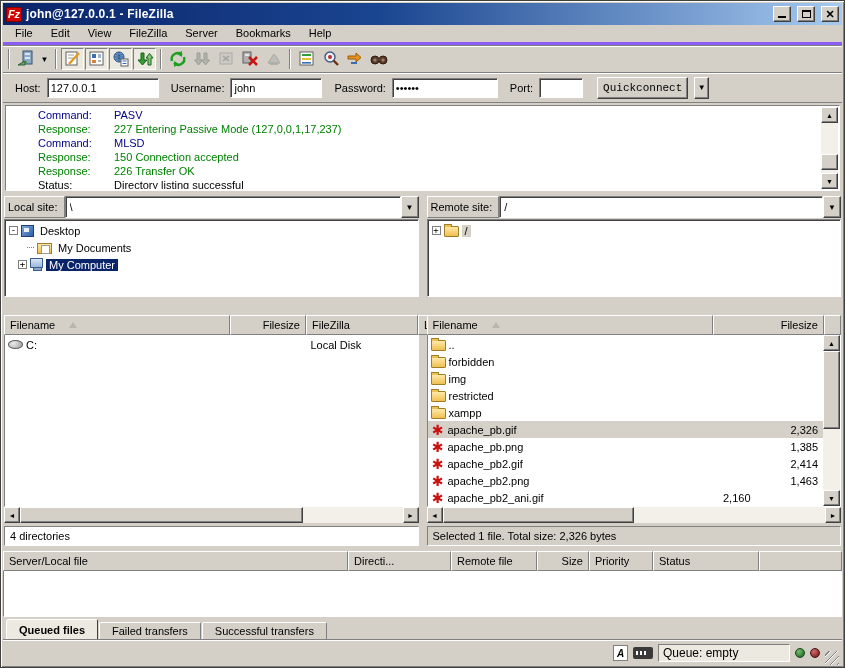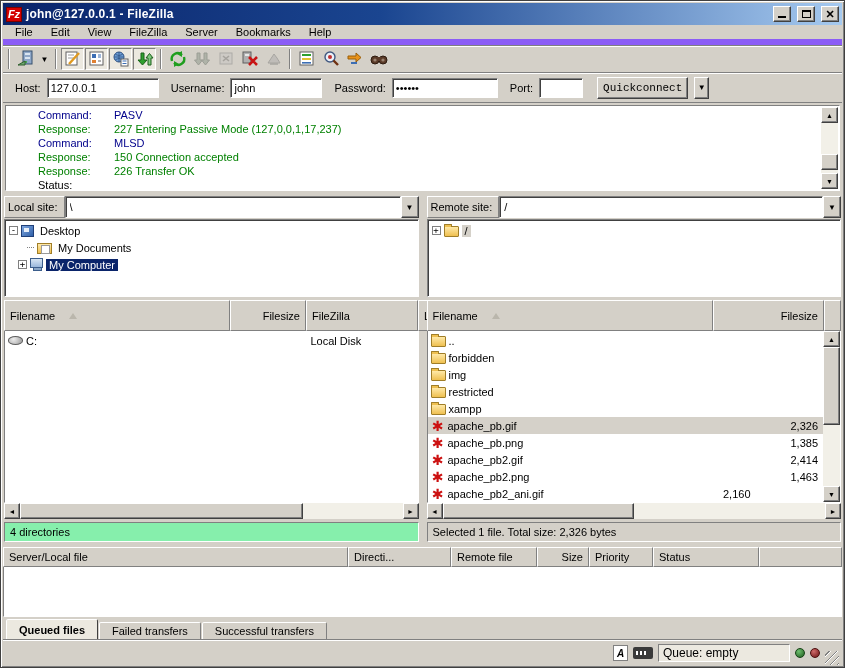--- a/index.html
+++ b/index.html
@@ -21,21 +21,21 @@
               background:linear-gradient(90deg,#0A246A 0%, #1A4590 45%, #A6CAF0 100%); }
   .fz-logo { width:16px; height:15px; background:#D40000; color:#fff; font-weight:bold; font-size:11px;
              display:flex; align-items:center; justify-content:center; border:1px solid #7A0000; font-style:italic; }
   .title-text { color:#fff; font-weight:bold; font-size:12px; flex:1; letter-spacing:0.2px; }
   .tb-btn { width:18px; height:16px; display:flex; align-items:center; justify-content:center; margin-left:2px; position:relative; }
   .glyph-min { position:absolute; bottom:3px; left:4px; width:8px; height:2px; background:#000; }
   .glyph-max { width:9px; height:8px; border:1px solid #000; border-top:2px solid #000; }
   .glyph-close { font-size:11px; font-weight:bold; line-height:10px; }
 
   
-  .menubar { height:20px; display:flex; align-items:center; padding-left:3px; border-bottom:6px solid #8b5cf6; box-shadow:0 -1px 0 #80808000; }
+  .menubar { height:20px; display:flex; align-items:center; padding-left:3px; border-bottom:3px solid #8b5cf6; box-shadow:0 -1px 0 #80808000; }
   .menu-item { padding:2px 9px 3px; }
 
   
   .toolbar { height:27px; display:flex; align-items:center; padding:1px 2px; gap:1px;
              border-top:1px solid #808080; box-shadow: inset 0 1px 0 #FFFFFF; }
   .tbtn { width:23px; height:22px; display:flex; align-items:center; justify-content:center; border:1px solid transparent; }
   .tbtn.checked { border-color:#808080 #FFFFFF #FFFFFF #808080; background:#ECE9E0; }
   .tbtn.disabled svg { opacity:.45; filter:grayscale(.8); }
   .tsep { width:2px; height:20px; border-left:1px solid #808080; border-right:1px solid #FFFFFF; margin:0 3px; }
   .drop-arrow-btn { width:13px; height:22px; display:flex; align-items:center; justify-content:center; font-size:8px; }
@@ -49,21 +49,21 @@
   .qc-btn { height:22px; padding:0 5px; font-family:Liberation Mono, monospace; font-size:11px; margin-left:8px; }
   .qc-drop { width:15px; height:22px; display:flex; align-items:center; justify-content:center; font-size:8px; }
 
   
   .logpane { margin:2px; height:86px; position:relative; background:#fff; }
   .log-rows { position:absolute; inset:1px 18px 1px 1px; padding:1px 0 0 3px; overflow:hidden;margin-left:28px; }
   .log-row { display:flex; height:14px; line-height:14px; }
   .log-label { width:76px; flex:none; }
   .log-command { color:#00008B; }
   .log-response { color:#008000; }
-  .log-status { color:#000000;flex-direction:column; }
+  .log-status { color:#000000; }
 
   
   .vscroll { width:17px; display:flex; flex-direction:column; background:#F2F0E8; }
   .logpane .vscroll { position:absolute; top:1px; right:1px; bottom:1px; }
   .sb-btn { width:17px; height:16px; flex:none; display:flex; align-items:center; justify-content:center; font-size:7px; color:#000; }
   .sb-track { flex:1; position:relative; }
   .sb-thumb { position:absolute; left:0; right:0; }
   .hscroll { height:16px; display:flex; background:#F2F0E8; }
   .hscroll .sb-btn { height:16px; width:16px; }
   .hscroll .sb-track { position:relative; }
@@ -81,21 +81,21 @@
 
   .treebox { height:78px; margin-top:1px; padding:2px 1px; overflow:hidden; }
   .tree-row { display:flex; align-items:center; height:17px; gap:3px; padding-left:3px; }
   .tree-row.child { padding-left:21px; }
   .exp { width:9px; height:9px; flex:none; border:1px solid #808080; background:#fff; font-size:9px; line-height:7px; text-align:center; font-family:"DejaVu Sans Mono",monospace; }
   .conn { width:7px; border-top:1px dotted #808080; flex:none; }
   .tree-label { padding:0 3px; white-space:nowrap; }
   .tree-label.sel-active { background:#0A246A; color:#fff; }
   .tree-label.sel-inactive { background:#D5D1C9; }
 
-  .list-header { display:flex; height:31px; margin-top:3px; flex:none; }
+  .list-header { display:flex; height:20px; margin-top:18px; flex:none; }
   .hcell { background:#D4D0C8; border:1px solid; border-color:#FFFFFF #808080 #808080 #FFFFFF;
            padding:1px 5px; display:flex; align-items:center; overflow:hidden; white-space:nowrap; flex:none; }
   .hcell.right { justify-content:flex-end; }
   .sort-asc { width:0; height:0; border-left:4px solid transparent; border-right:4px solid transparent; border-bottom:6px solid #BAB6AC; margin-left:14px; }
 
   .filelist { background:#fff; border:1px solid; border-color:#808080 #FFFFFF #FFFFFF #808080; box-shadow: inset 1px 1px 0 #404040; border-top:none; box-shadow:none; height:172px; display:flex; overflow:hidden; }
   .filerows { flex:1; overflow:hidden; padding-top:1px; }
   .file-row { display:flex; align-items:center; height:17px; white-space:nowrap; }
   .file-row.selected { background:#D5D1C9; }
   .fcell-name { display:flex; align-items:center; gap:3px; padding-left:3px; overflow:hidden; }
@@ -377,21 +377,21 @@
           </div>
         </div>
       </div>
       <div class="hscroll">
         <span class="sb-btn raised">◄</span>
         <span class="sb-track" style="flex:1">
             <span class="sb-thumb raised" style="left:0;width:74%"></span>
           </span>
         <span class="sb-btn raised">►</span>
       </div>
-      <div class="pane-status sunken-flat" style="background:#86efac">
+      <div class="pane-status sunken-flat" style="background:#ffffff">
         <span>4 directories</span>
       </div>
     </div>
 
     <div class="pane">
       <div class="site-row">
         <span class="site-label">Remote site:</span>
         <span class="site-combo">
           <input class="site-input" value="/" style="">
           <span class="combo-btn raised">▼</span>

